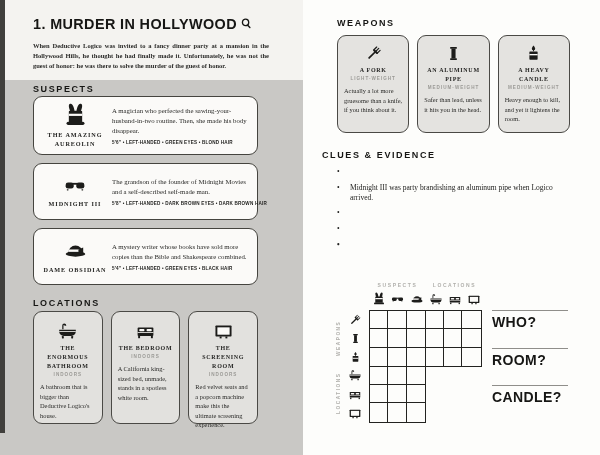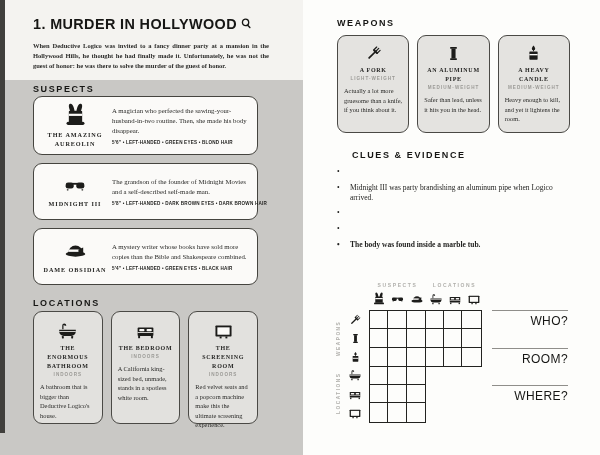--- a/index.html
+++ b/index.html
@@ -45,21 +45,21 @@
   .t-sub{font-size:4.6px;font-weight:700;letter-spacing:1px;color:#9b9a96;
       text-align:center;margin-top:1px;}
   .t-desc{font-family:"Liberation Serif",serif;font-size:6.4px;line-height:1.5;
       color:#2b2b29;margin-top:5px;}
 
   
   .weapons-head{position:absolute;left:337px;top:18px;}
   .weapon-row{position:absolute;left:337px;top:35px;width:233px;display:flex;gap:8px;}
   .weapon-row .tile{height:98px;background:#e4e3e0;}
 
-  .clues-head{position:absolute;left:352px;top:150px;}
+  .clues-head{position:absolute;left:322px;top:150px;}
   .clue-list{position:absolute;left:337px;top:167px;width:238px;}
   .clue{display:flex;margin-bottom:5.5px;font-family:"Liberation Serif",serif;
       font-size:7.5px;line-height:1.35;color:#222220;}
   .clue .b{width:13px;flex:none;}
   .clue.bold{font-weight:700;}
 
   
   .glabel{position:absolute;font-size:5px;font-weight:700;letter-spacing:1.6px;
       color:#b1b0ac;text-align:center;}
   .col-icons{position:absolute;left:369px;top:291px;width:114px;display:flex;}
@@ -72,21 +72,21 @@
   .gblock div:nth-child(n+7){border-bottom:none;}
   .row-icons{position:absolute;left:346px;width:18px;height:57px;display:flex;
       flex-direction:column;}
   .row-icons .rslot{height:19px;display:flex;align-items:center;justify-content:center;}
   .vlabel{position:absolute;left:334px;width:9px;height:57px;display:flex;
       align-items:center;justify-content:center;writing-mode:vertical-rl;
       transform:rotate(180deg);font-size:4.8px;font-weight:700;letter-spacing:1.5px;
       color:#b1b0ac;}
 
   .answer{position:absolute;left:492px;width:76px;border-top:1px solid #8f8e8a;
-      text-align:right;padding-top:3px;font-size:12px;font-weight:400;
+      text-align:left;padding-top:3px;font-size:14px;font-weight:700;
       letter-spacing:.4px;color:#161614;}
 </style>
 </head>
 <body>
 
 <svg width="0" height="0" style="position:absolute">
   <defs>
     <symbol id="i-magician" viewBox="0 0 24 24">
       <ellipse cx="8.3" cy="5.3" rx="2.2" ry="4.8" transform="rotate(-18 8.3 5.3)"></ellipse>
       <ellipse cx="15.7" cy="5.3" rx="2.2" ry="4.8" transform="rotate(18 15.7 5.3)"></ellipse>
@@ -291,21 +291,20 @@
       <span>Midnight III was party brandishing an aluminum pipe when Logico arrived.</span>
     </div>
   <div class="clue">
       <span class="b">•</span>
     </div>
   <div class="clue">
       <span class="b">•</span>
     </div>
   <div class="clue bold">
       <span class="b">•</span>
-      <span>The body was found inside a marble tub.</span>
     </div>
 </div>
 
 <div class="glabel" style="left:369px;top:282px;width:57px;">SUSPECTS</div>
 <div class="glabel" style="left:426px;top:282px;width:57px;">LOCATIONS</div>
 
 <div class="col-icons">
   <div class="cslot">
       <svg class="ic" width="14" height="14">
         <use href="#i-magician"></use>
@@ -405,13 +404,13 @@
   <div></div>
     <div></div>
     <div></div>
   <div></div>
     <div></div>
     <div></div>
 </div>
 
 <div class="answer" style="top:310px;">WHO?</div>
 <div class="answer" style="top:347.5px;">ROOM?</div>
-<div class="answer" style="top:385px;">WHERE?</div>
+<div class="answer" style="top:385px;">CANDLE?</div>
 
 </body></html>

